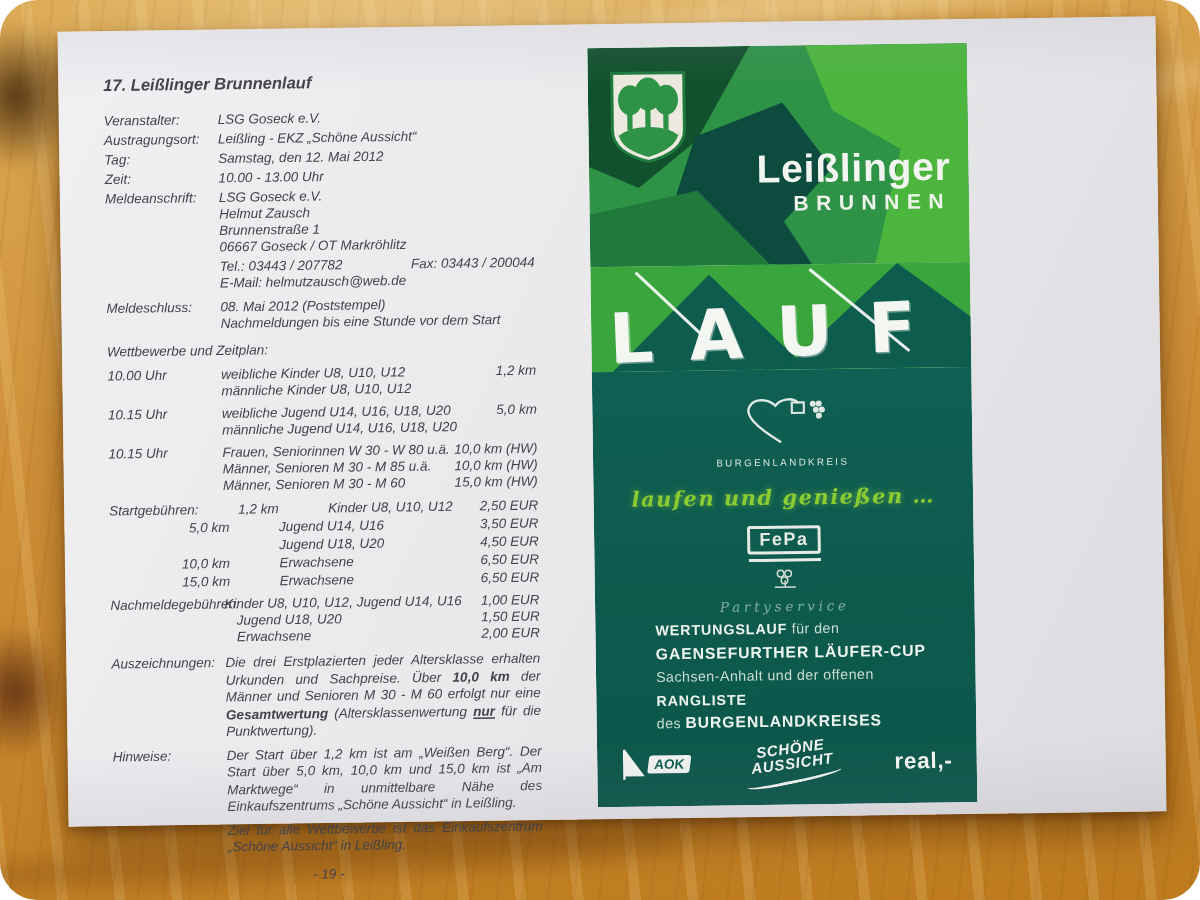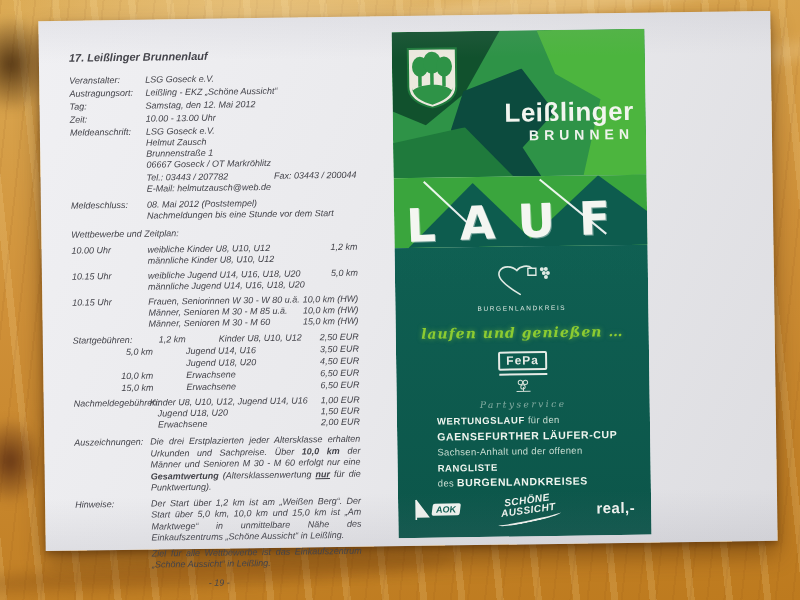--- a/index.html
+++ b/index.html
@@ -7,20 +7,21 @@
   body { font-family:"Liberation Sans", sans-serif; }
 
   
   .photo {
     position:relative; width:800px; height:600px; overflow:hidden;
     background:
       radial-gradient(ellipse 60% 40% at 35% 8%, rgba(255,242,205,.45), transparent 60%),
       repeating-linear-gradient(96deg, rgba(120,60,10,.07) 0 2px, transparent 2px 17px),
       repeating-linear-gradient(84deg, rgba(255,228,165,.16) 0 7px, transparent 7px 38px),
       linear-gradient(173deg, #dcab55 0%, #cf9038 45%, #bd7a1e 100%);
+    border-radius: 25px;
   }
   .streak { position:absolute; border-radius:50%; filter:blur(7px); }
   .streak.s1 { left:380px; top:-20px; width:420px; height:34px; transform:rotate(-9deg); background:rgba(255,236,190,.35); }
   .streak.s2 { left:540px; top:60px;  width:300px; height:22px; transform:rotate(-11deg); background:rgba(255,236,190,.25); }
   .streak.s3 { left:-40px; top:560px; width:500px; height:26px; transform:rotate(-3deg); background:rgba(90,45,5,.25); }
   .blob { position:absolute; border-radius:50%; filter:blur(5px); }
   .blob.b1 { left:-28px; top:16px;  width:78px; height:96px; background:radial-gradient(#3a2008d9, transparent 72%); }
   .blob.b2 { left:-22px; top:418px; width:64px; height:86px; background:radial-gradient(#4a1f0ecc, transparent 72%); }
 
   

